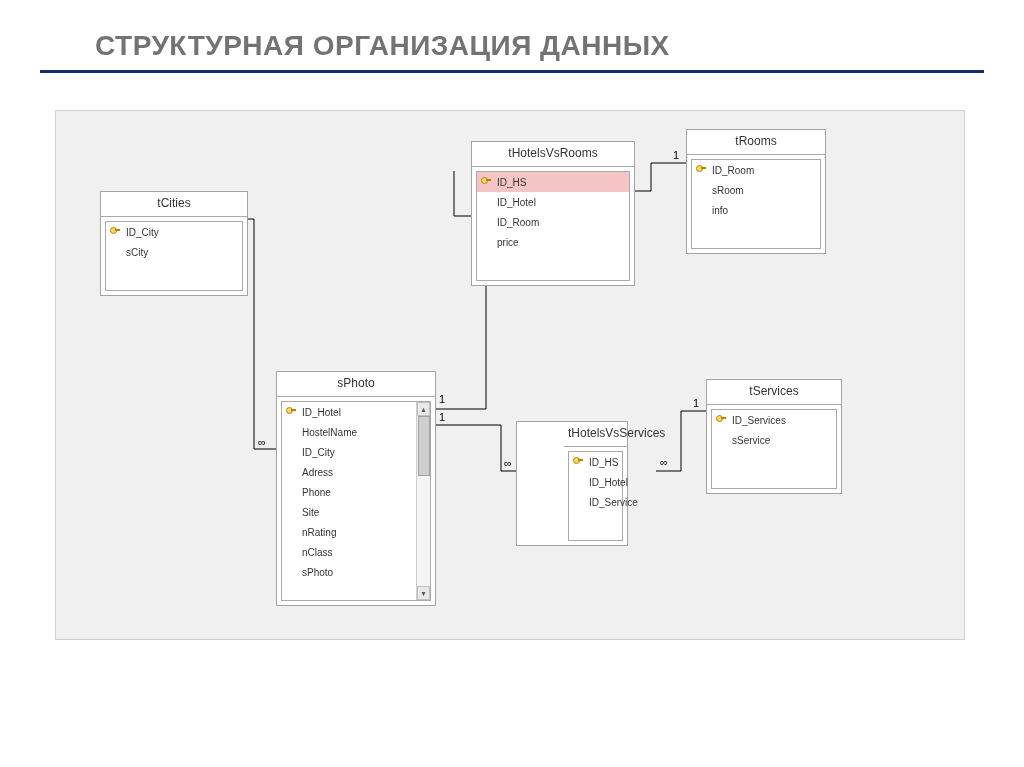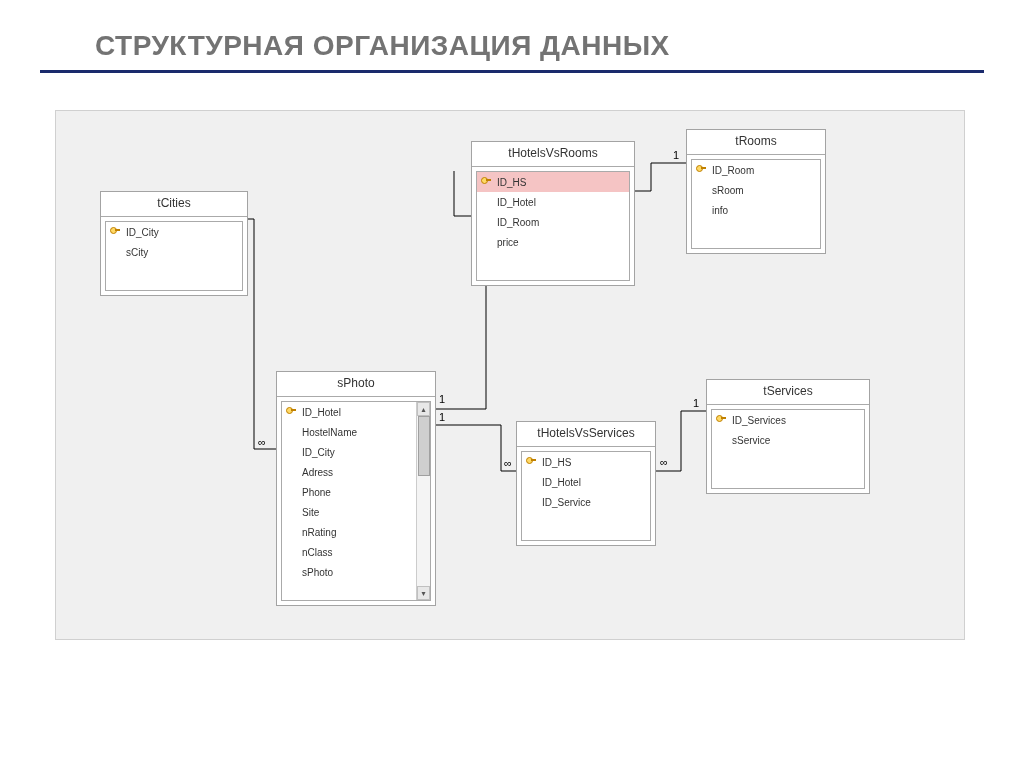--- a/index.html
+++ b/index.html
@@ -262,39 +262,39 @@
         <span class="field-name">sPhoto</span>
       </div>
       <div class="scrollbar">
         <div class="sb-btn">▴</div>
         <div class="sb-thumb" style="top:14px; height:60px;"></div>
         <div class="sb-btn" style="position:absolute; bottom:0; left:0; right:0;">▾</div>
       </div>
     </div>
   </div>
 
-  <div class="table-box" style="left:460px; top:310px; width:140px;">
+  <div class="table-box" style="left:460px; top:310px; width:112px;padding-left:47px;">
     <div class="table-title">tHotelsVsServices</div>
     <div class="table-fields" style="height:90px;">
       <div class="field-row pk">
         <span class="key-cell"><span class="key-icon"></span></span>
         <span class="field-name">ID_HS</span>
       </div>
       <div class="field-row">
         <span class="key-cell"></span>
         <span class="field-name">ID_Hotel</span>
       </div>
       <div class="field-row">
         <span class="key-cell"></span>
         <span class="field-name">ID_Service</span>
       </div>
     </div>
   </div>
 
-  <div class="table-box" style="left:650px; top:268px; width:164px;">
+  <div class="table-box" style="left:650px; top:268px; width:136px;">
     <div class="table-title">tServices</div>
     <div class="table-fields" style="height:80px;">
       <div class="field-row pk">
         <span class="key-cell"><span class="key-icon"></span></span>
         <span class="field-name">ID_Services</span>
       </div>
       <div class="field-row">
         <span class="key-cell"></span>
         <span class="field-name">sService</span>
       </div>

